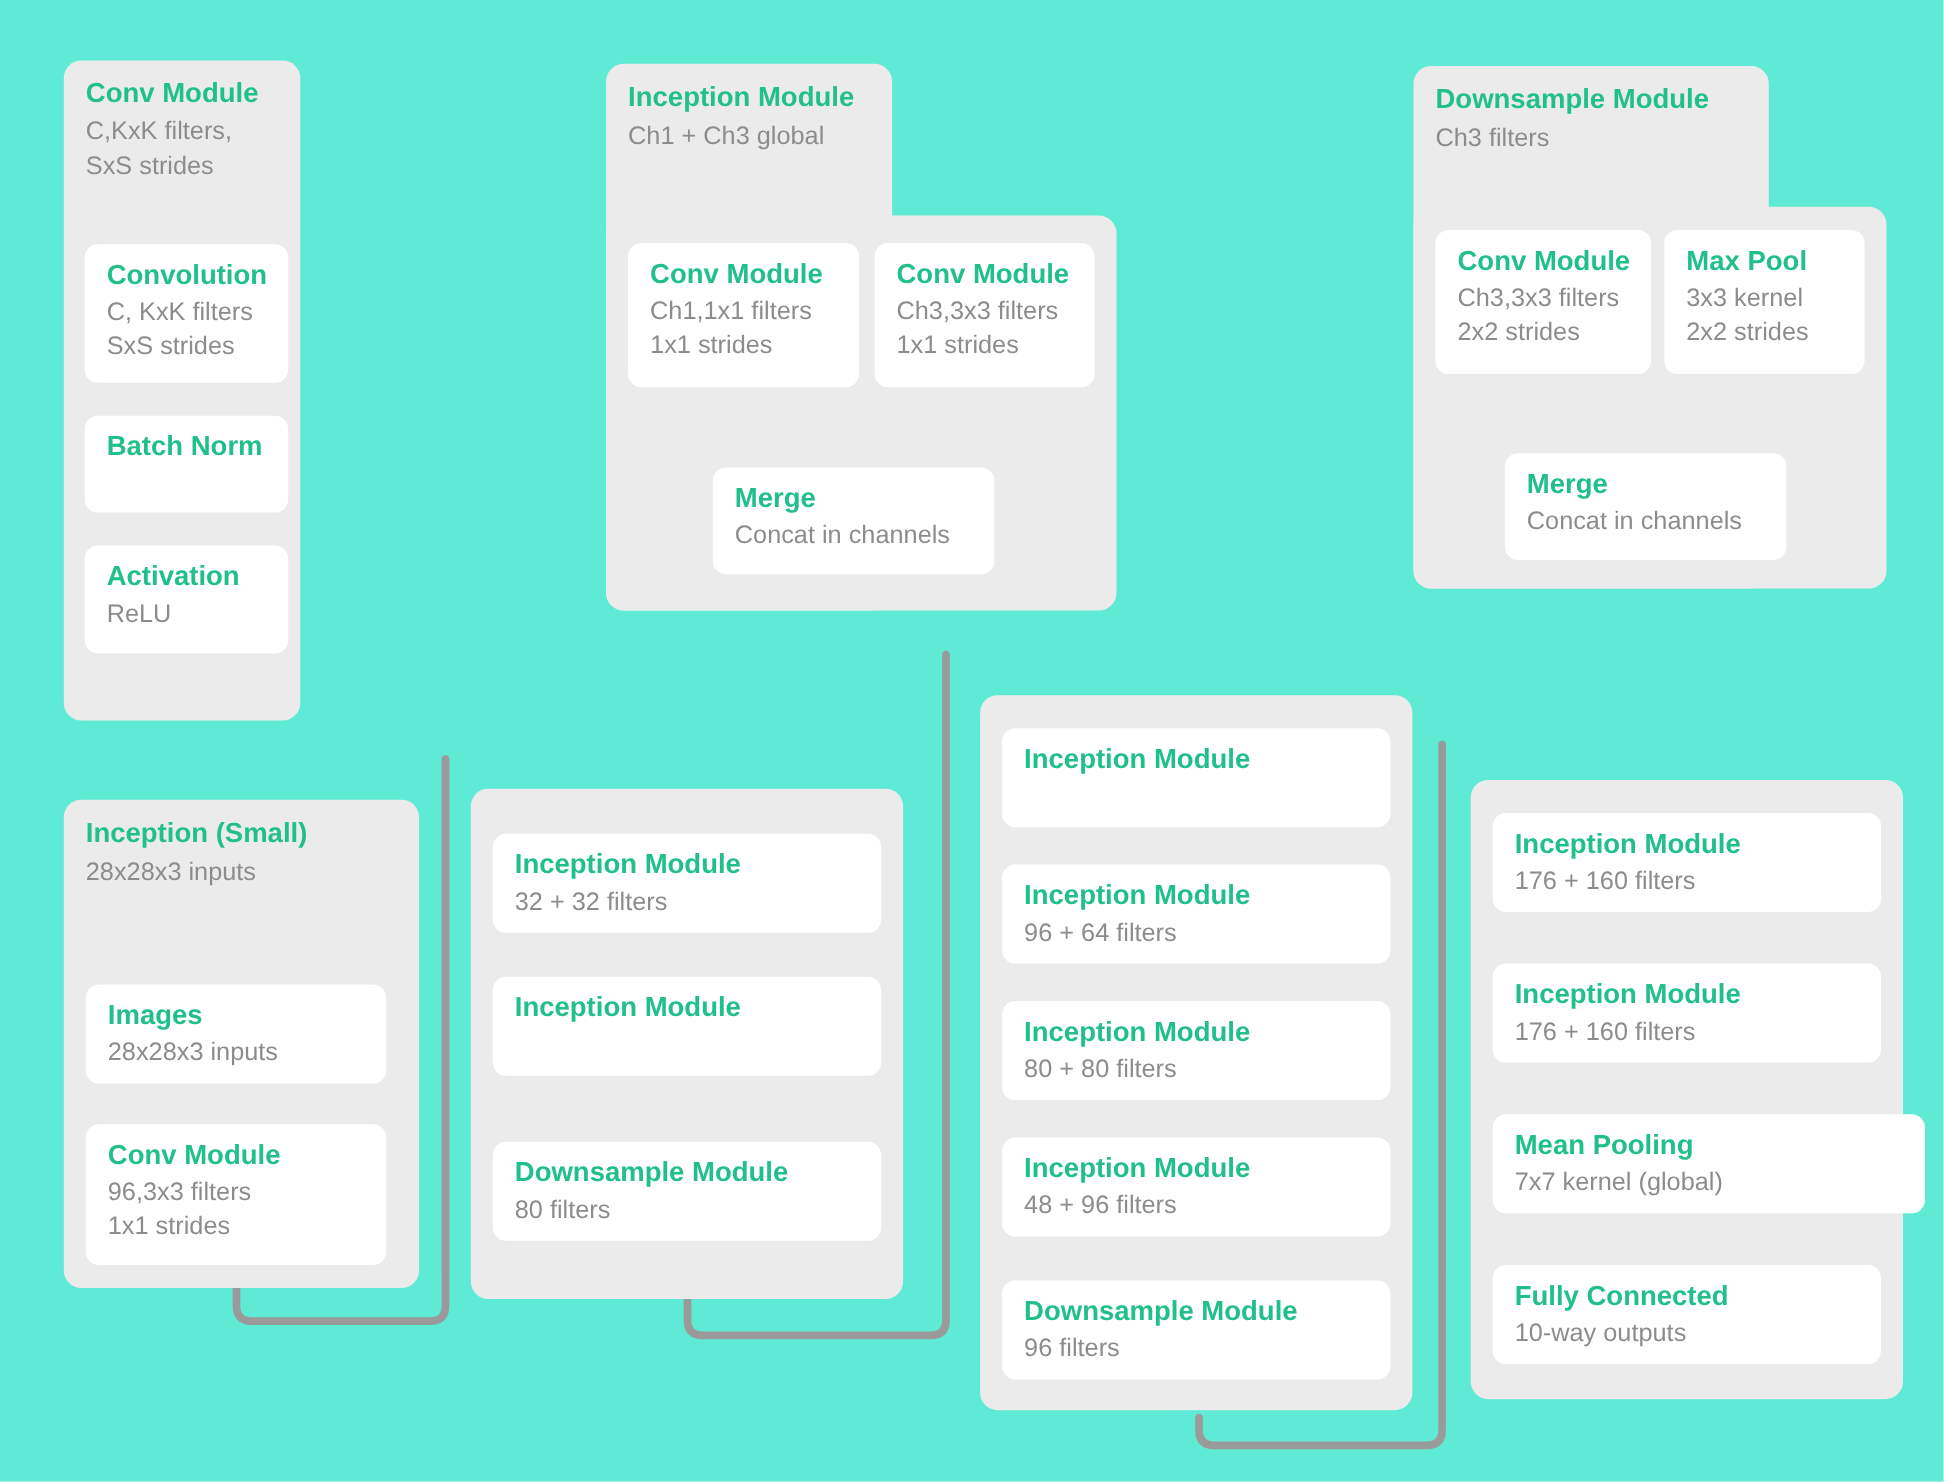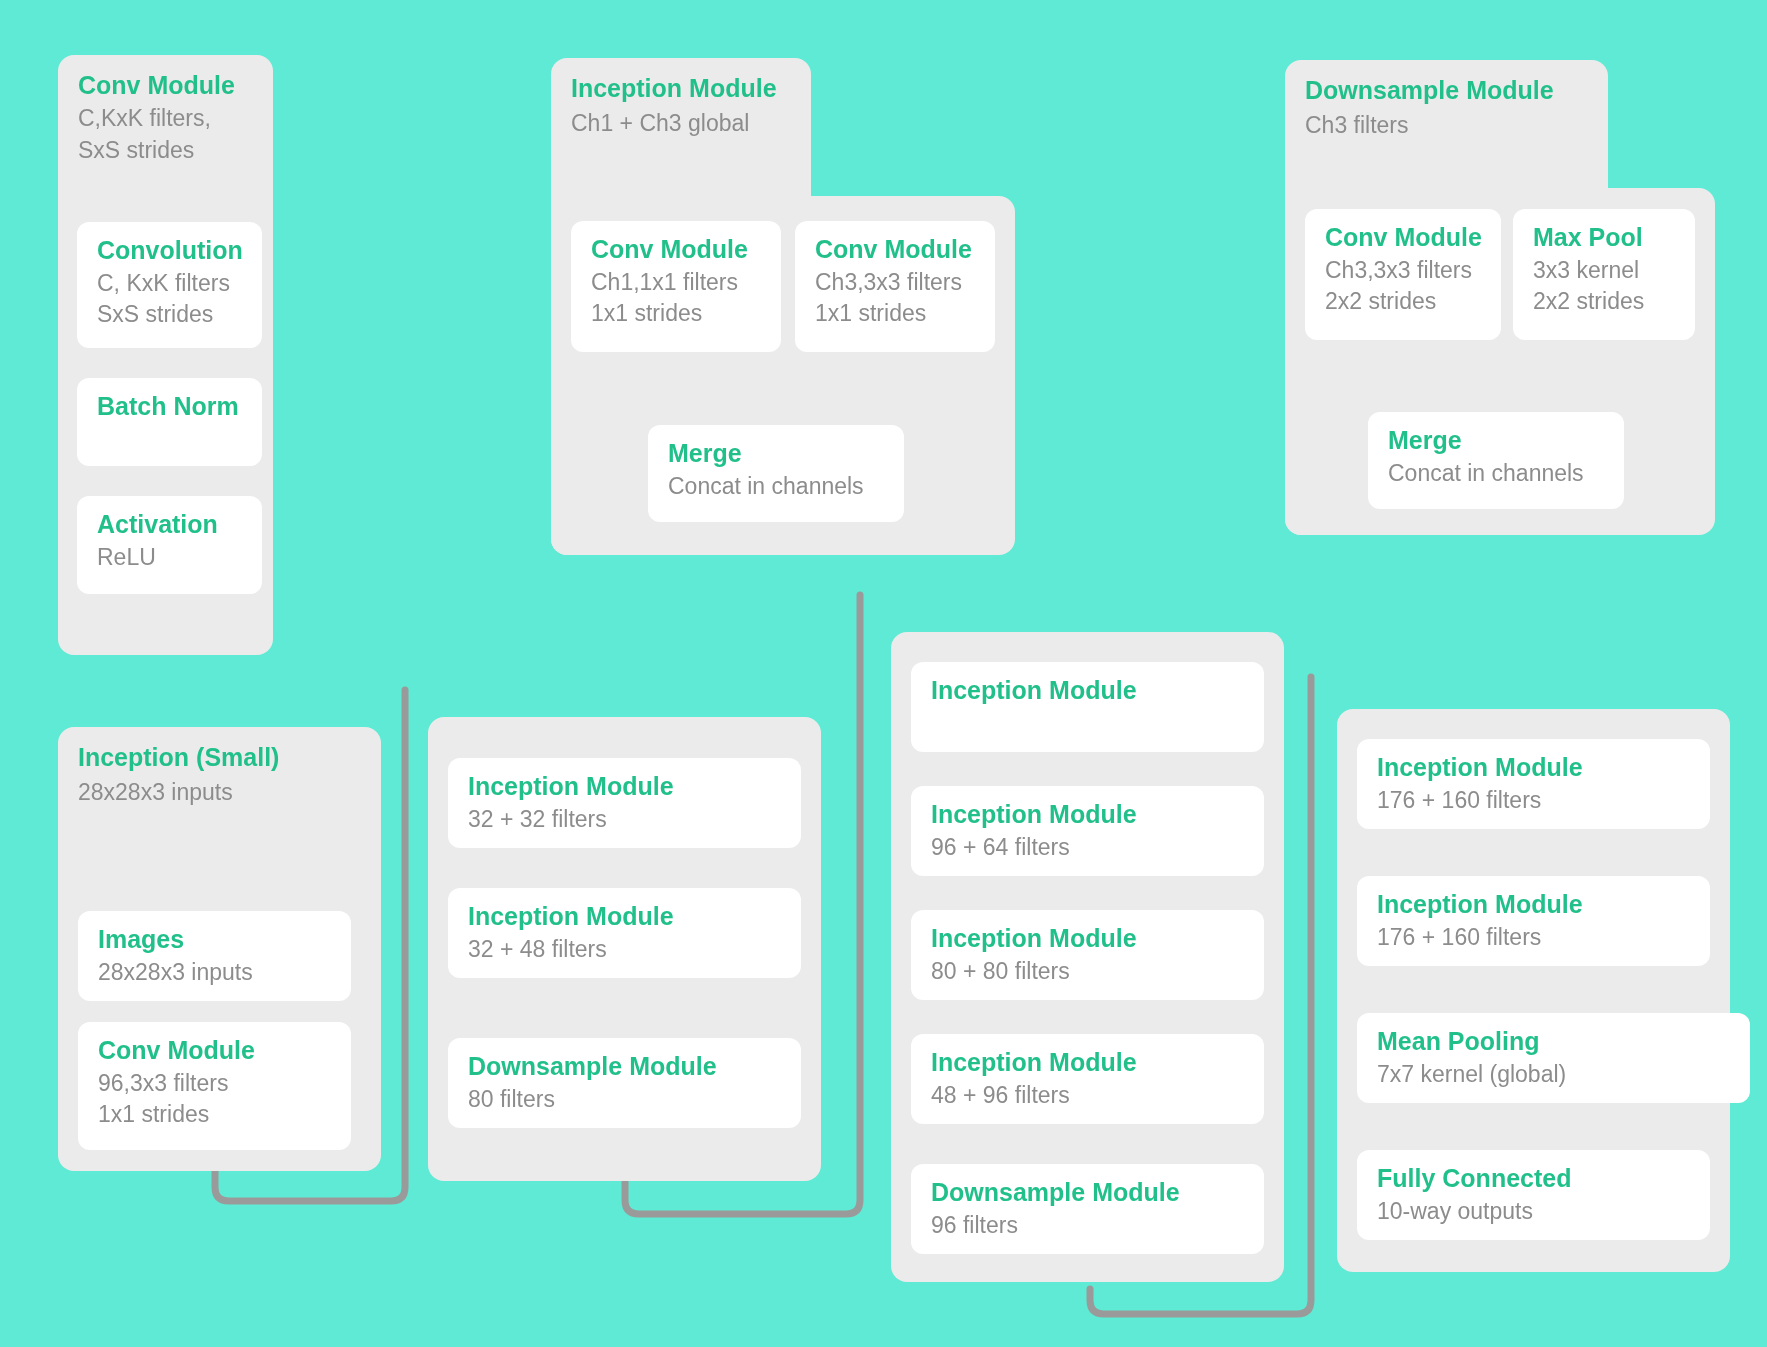--- a/index.html
+++ b/index.html
@@ -165,38 +165,37 @@
   </div>
   <div class="card" style="left:1368px; top:412px; width:256px; height:97px;">
     <div class="title">Merge</div>
     <div class="sub">Concat in channels</div>
   </div>
 
   <div class="panel" style="left:58px; top:727px; width:323px; height:444px;">
     <div class="title">Inception (Small)</div>
     <div class="subtitle" style="top:50px;">28x28x3 inputs</div>
   </div>
-  <div class="card" style="left:78px; top:895px; width:273px; height:90px;margin-top:16px;">
+  <div class="card" style="left:78px; top:895px; width:273px; height:90px;">
     <div class="title">Images</div>
     <div class="sub">28x28x3 inputs</div>
   </div>
   <div class="card" style="left:78px; top:1022px; width:273px; height:128px;">
     <div class="title">Conv Module</div>
     <div class="sub">96,3x3 filters</div>
     <div class="sub">1x1 strides</div>
   </div>
 
   <div class="panel" style="left:428px; top:717px; width:393px; height:464px;"></div>
   <div class="card" style="left:448px; top:758px; width:353px; height:90px;">
     <div class="title">Inception Module</div>
     <div class="sub">32 + 32 filters</div>
   </div>
   <div class="card" style="left:448px; top:888px; width:353px; height:90px;">
     <div class="title">Inception Module</div>
-    <div class="sub">32 + 48 filters</div>
   </div>
   <div class="card" style="left:448px; top:1038px; width:353px; height:90px;">
     <div class="title">Downsample Module</div>
     <div class="sub">80 filters</div>
   </div>
 
   <div class="panel" style="left:891px; top:632px; width:393px; height:650px;"></div>
   <div class="card" style="left:911px; top:662px; width:353px; height:90px;">
     <div class="title">Inception Module</div>
   </div>

